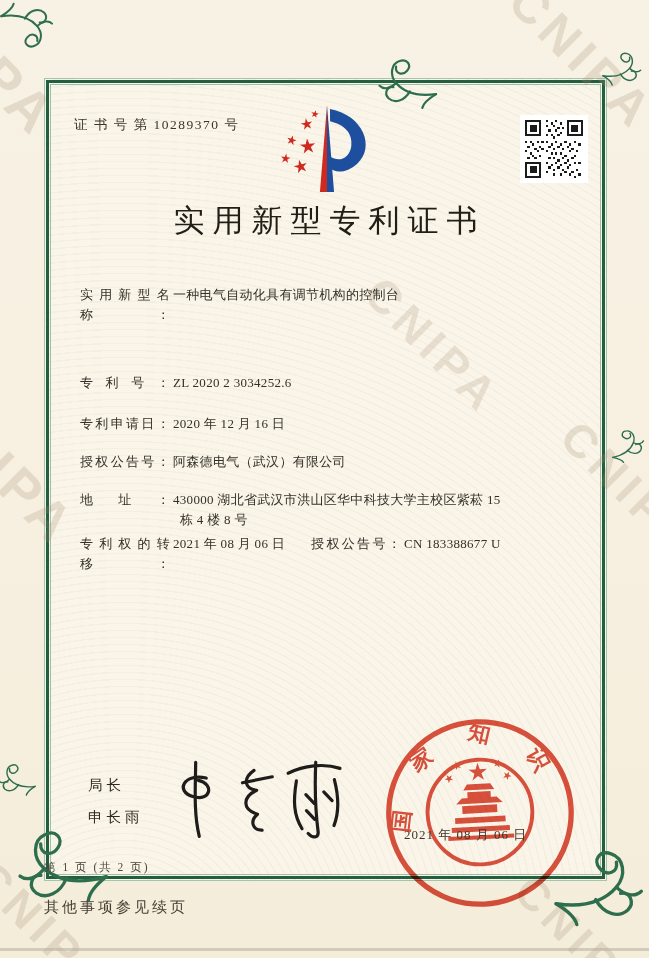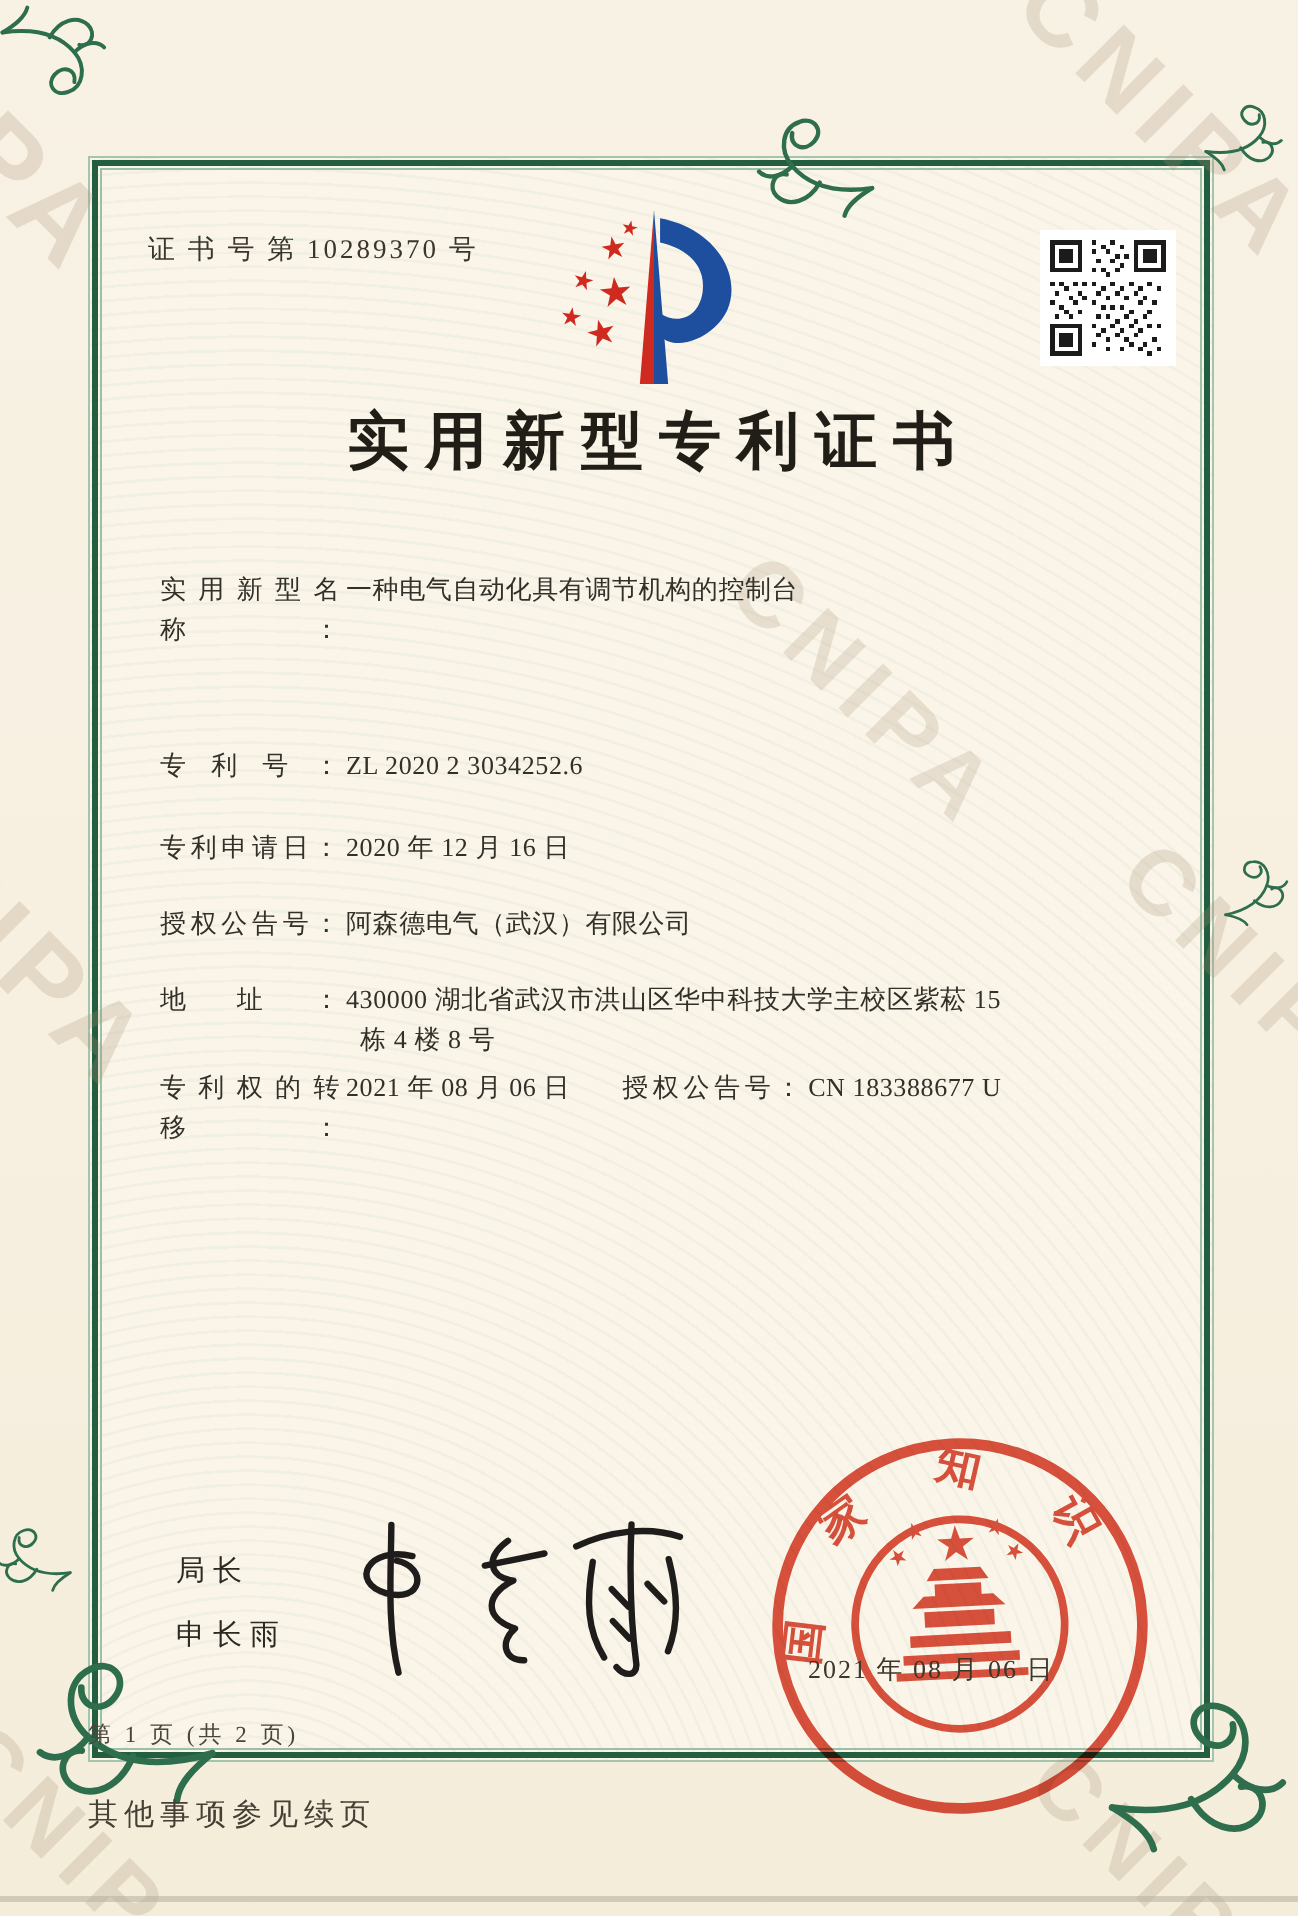--- a/index.html
+++ b/index.html
@@ -33,21 +33,21 @@
   .fl-topleft{left:0;top:0;width:62px;height:56px;transform:rotate(180deg)}
   .fl-topright{left:602px;top:46px;width:46px;height:42px;transform:scaleX(-1)}
   .fl-left{left:-8px;top:758px;width:44px;height:40px}
   .fl-bl{left:2px;top:816px;width:104px;height:96px;transform:rotate(-8deg)}
   .fl-br{left:554px;top:834px;width:104px;height:100px;transform:scaleX(-1)}
   .fl-rightmid{left:608px;top:424px;width:42px;height:38px;transform:scaleX(-1) rotate(20deg)}
 
   .cert-no{position:absolute;left:74px;top:116px;font-size:13.5px;letter-spacing:1.5px;color:#3a352d;z-index:2}
   .logo{position:absolute;left:276px;top:99px;width:102px;height:99px;z-index:2}
   .qr{position:absolute;left:520px;top:115px;width:68px;height:68px;z-index:2;background:#fff;padding:5px}
-  .title{position:absolute;left:44px;top:200px;width:563px;text-align:center;font-size:31px;font-weight:bold;
+  .title{position:absolute;left:44px;top:200px;width:563px;text-align:center;font-size:31px;font-weight:normal;
          letter-spacing:8px;text-indent:8px;color:#211d17;z-index:2}
 
   
   .frow{position:absolute;left:80px;width:505px;font-size:13px;line-height:20px;letter-spacing:.3px;color:#33302a;z-index:2}
   .flabel{display:inline-block;width:90px;margin-right:3px;text-align:justify;text-align-last:justify;vertical-align:top}
   .r-name{top:285px}.r-inventor{top:330px}.r-patno{top:373px}.r-filing{top:414px}
   .r-patentee{top:452px}.r-address{top:490px}.r-grant{top:534px}
   .addr2{margin-left:100px}
   .pair2{margin-left:26px}
 

